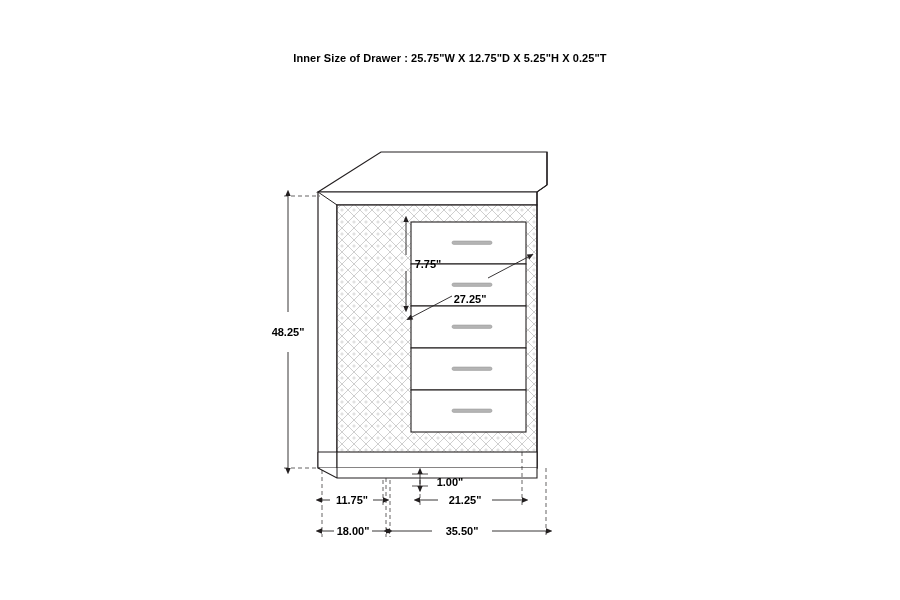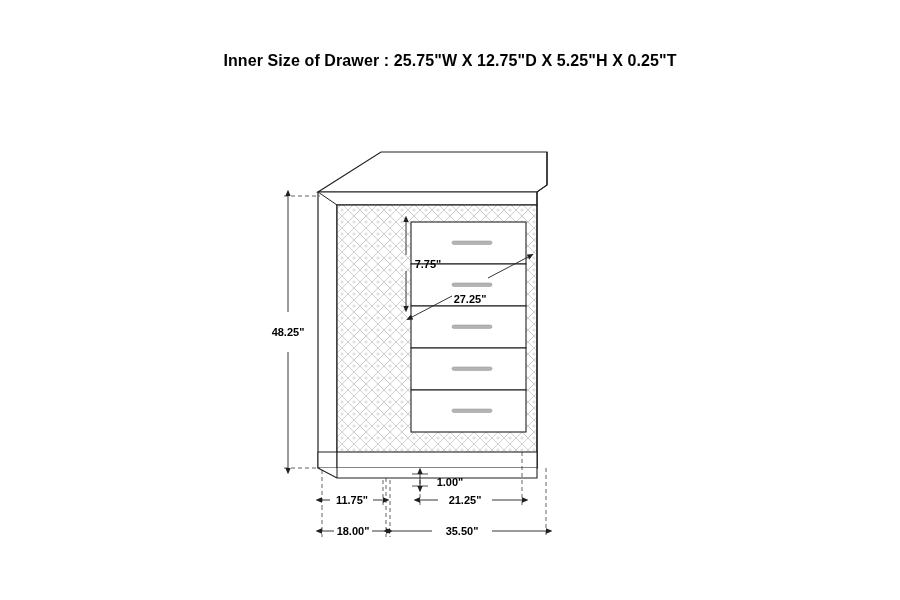--- a/index.html
+++ b/index.html
@@ -19,21 +19,21 @@
     position: relative;
     width: 900px;
     height: 600px;
   }
   .title {
     position: absolute;
     top: 52px;
     left: 0;
     width: 900px;
     text-align: center;
-    font-size: 16px;
+    font-size: 11px;
     font-weight: bold;
     letter-spacing: 0.1px;
     color: #000;
   }
   svg.diagram {
     position: absolute;
     top: 0;
     left: 0;
     width: 900px;
     height: 600px;

